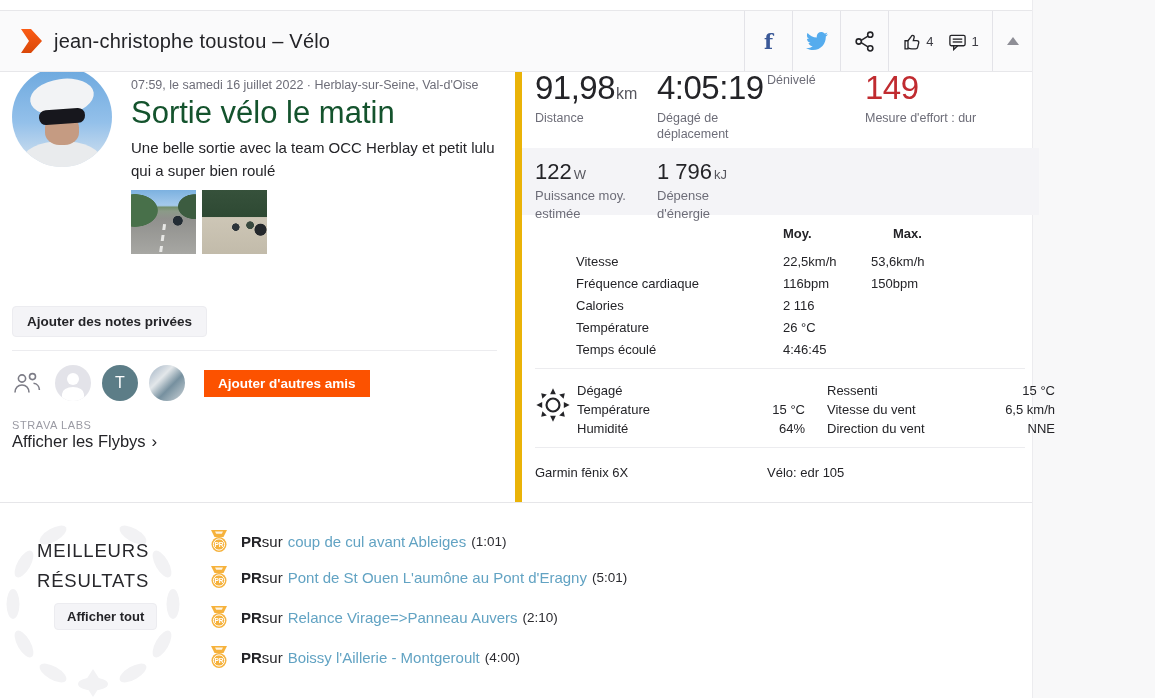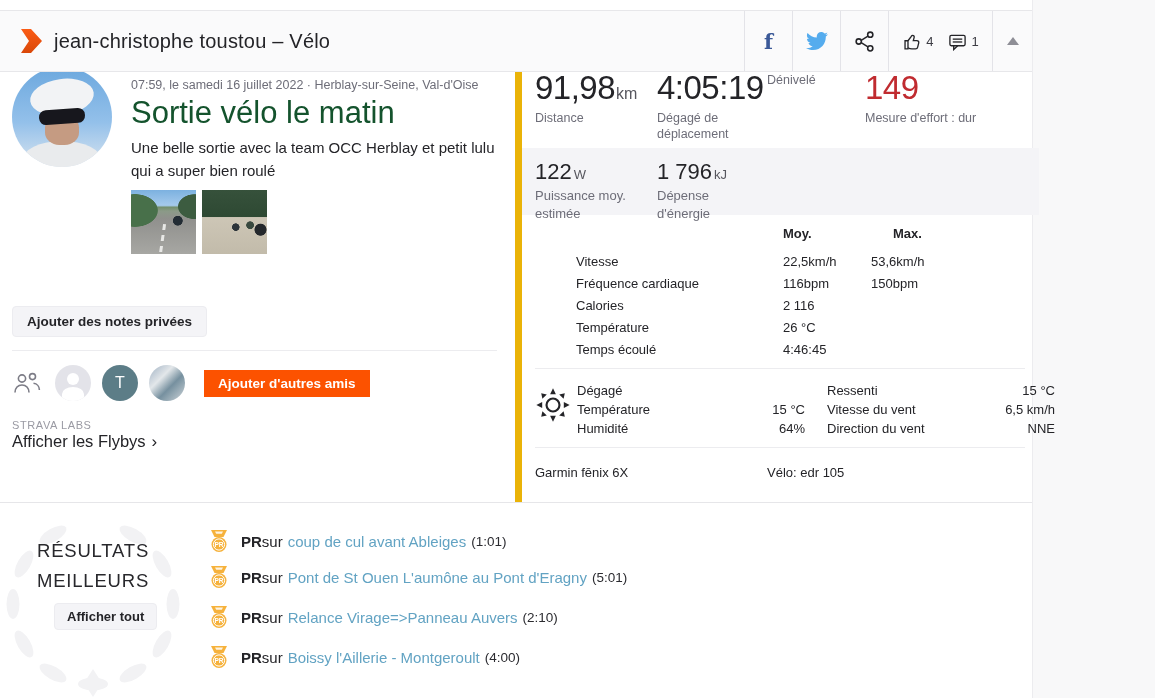--- a/index.html
+++ b/index.html
@@ -362,22 +362,22 @@
       <ellipse cx="21" cy="137" rx="15" ry="6.5" transform="rotate(60 21 137)"></ellipse>
       <ellipse cx="10" cy="97" rx="15" ry="6.5" transform="rotate(90 10 97)"></ellipse>
       <ellipse cx="21" cy="57" rx="15" ry="6.5" transform="rotate(120 21 57)"></ellipse>
       <ellipse cx="50" cy="28" rx="15" ry="6.5" transform="rotate(150 50 28)"></ellipse>
       <ellipse cx="130" cy="28" rx="15" ry="6.5" transform="rotate(30 130 28)"></ellipse>
       <ellipse cx="159" cy="57" rx="15" ry="6.5" transform="rotate(60 159 57)"></ellipse>
       <polygon points="90,162 99,176 90,190 81,176"></polygon>
     </g>
   </svg>
   <div class="best-heading">
+    <div>MEILLEURS</div>
     <div>RÉSULTATS</div>
-    <div>MEILLEURS</div>
   </div>
   <button class="show-all-btn">Afficher tout</button>
 
   <div class="pr-row" style="top:27px;">
     <svg class="medal" width="18" height="23" viewBox="0 0 18 23">
       <polygon points="1,0 17,0 13.5,7 4.5,7" fill="#f6b23c"></polygon>
       <polygon points="5,1.5 13,1.5 11.8,3.8 6.2,3.8" fill="#fff" opacity="0.85"></polygon>
       <circle cx="9" cy="14.5" r="7.5" fill="#f6b23c"></circle>
       <circle cx="9" cy="14.5" r="5.6" fill="none" stroke="#fff" stroke-width="1"></circle>
       <text x="9" y="17" text-anchor="middle" font-size="6.5" font-weight="bold" fill="#fff">PR</text>

